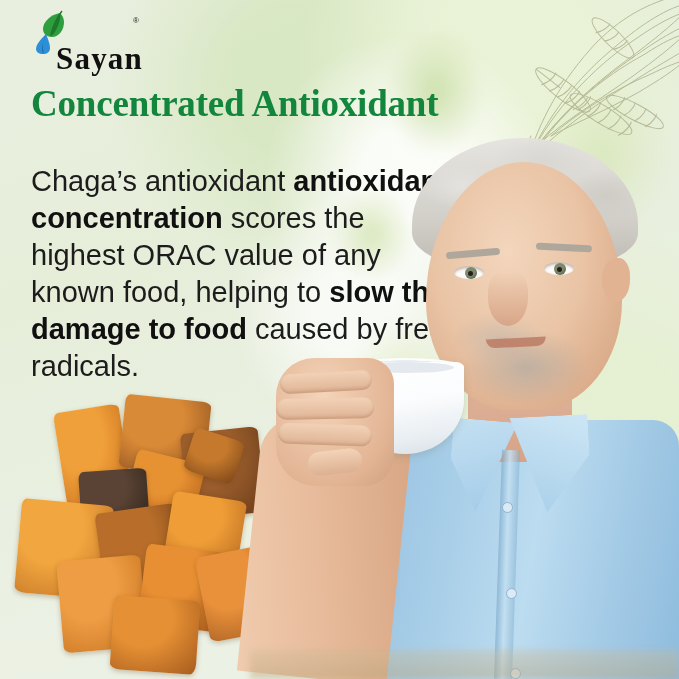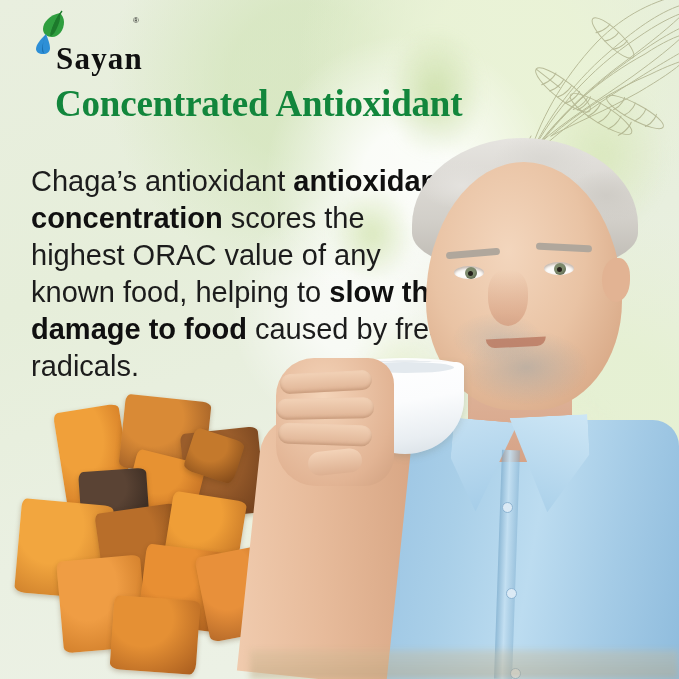--- a/index.html
+++ b/index.html
@@ -71,21 +71,20 @@
   }
 
   
   .headline{
     position:absolute;left:31px;top:82px;width:600px;
     font-family:"Liberation Serif", serif;
     font-size:37px;font-weight:700;
     color:#12863c;
     letter-spacing:-.2px;
     white-space:nowrap;
-    margin-left:24px;
   }
 
   
   .body-copy{
     position:absolute;left:31px;top:134px;width:420px;
     font-family:"Liberation Sans", sans-serif;
     font-size:29px;line-height:37px;
     color:#1c1c1c;
     font-weight:400;
   }

